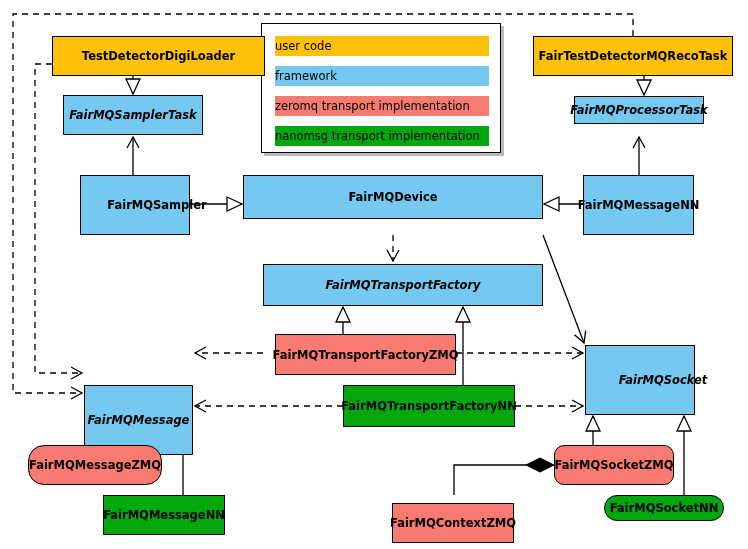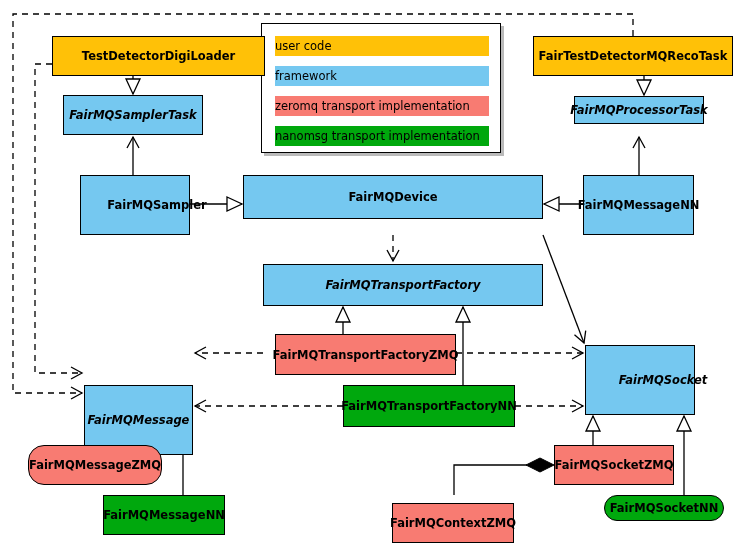--- a/index.html
+++ b/index.html
@@ -117,17 +117,17 @@
   <div class="node cat-framework abstract" style="left:84px;top:345px;width:109px;height:70px;margin-top:40px;">FairMQMessage</div>
 
   <div class="node cat-framework abstract" style="left:585px;top:345px;width:110px;height:70px;padding-left:46px;">FairMQSocket</div>
 
   <div class="node cat-zeromq" style="left:28px;top:445px;width:134px;height:40px;border-radius:16px;">FairMQMessageZMQ</div>
 
   <div class="node cat-nanomsg" style="left:103px;top:495px;width:122px;height:40px;">FairMQMessageNN</div>
 
   <div class="node cat-zeromq" style="left:392px;top:495px;width:122px;height:40px;margin-top:8px;">FairMQContextZMQ</div>
 
-  <div class="node cat-zeromq" style="left:554px;top:445px;width:120px;height:40px;">FairMQSocketZMQ</div>
+  <div class="node cat-zeromq" style="left:554px;top:445px;width:120px;height:40px;border-radius:10px;">FairMQSocketZMQ</div>
 
   <div class="node cat-nanomsg" style="left:604px;top:495px;width:120px;height:26px;border-radius:14px;">FairMQSocketNN</div>
 
 </div>
 
 </body></html>

